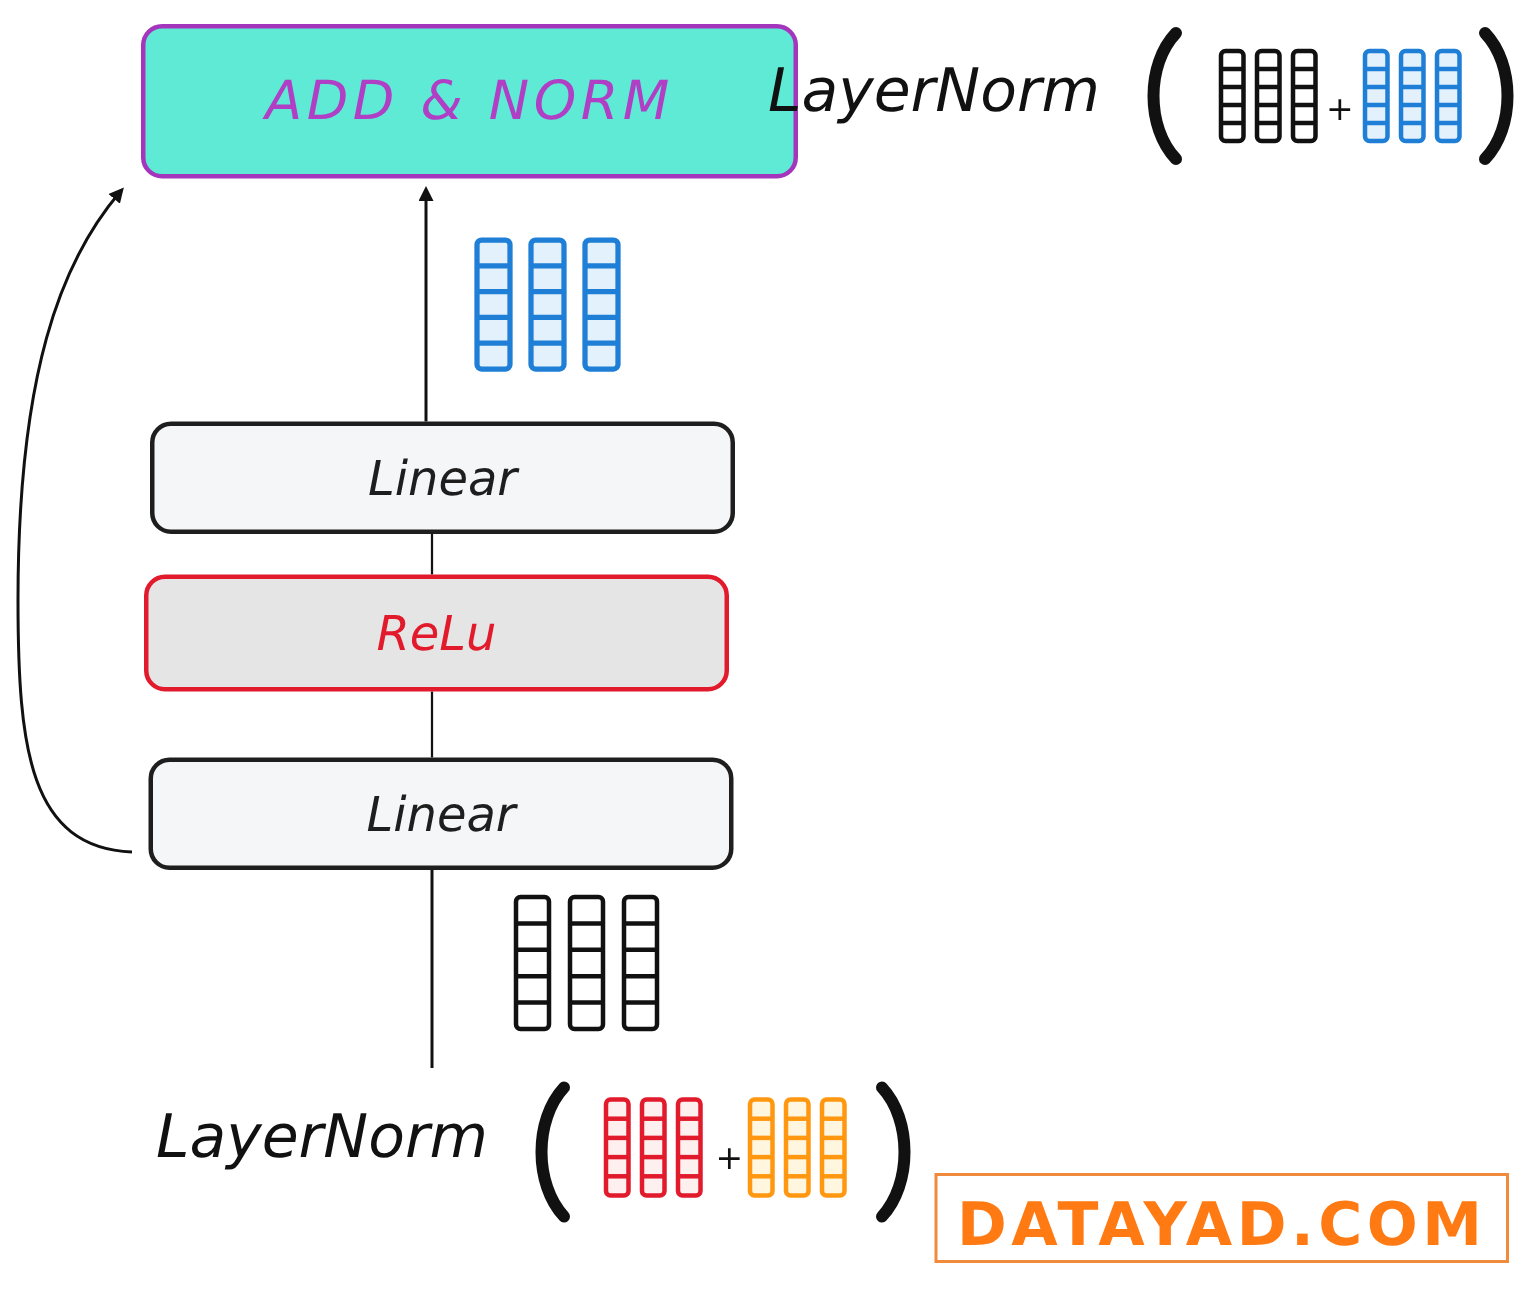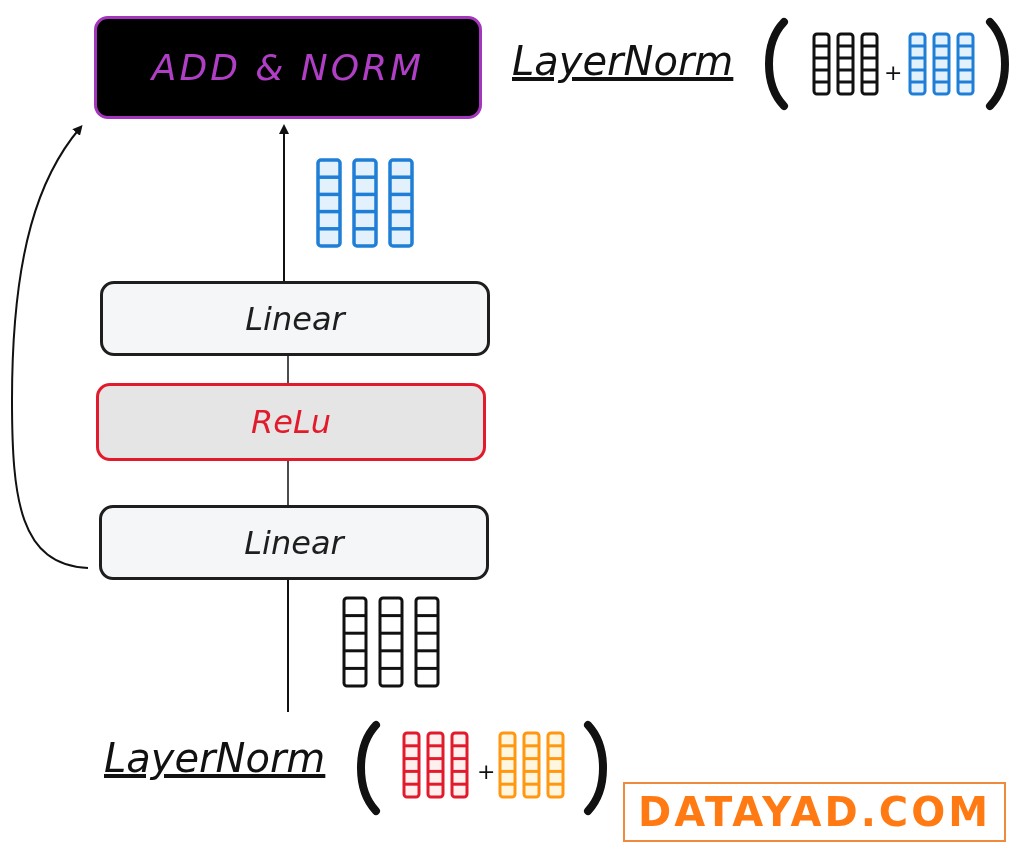--- a/index.html
+++ b/index.html
@@ -1,39 +1,39 @@
 <!DOCTYPE html>
 <html><head>
 <meta charset="utf-8">
 <style>
   html, body { margin:0; padding:0; background:#ffffff; }
   body { width:1024px; height:861px; position:relative; overflow:hidden;
          font-family:"DejaVu Sans", sans-serif; }
   .box { position:absolute; box-sizing:border-box; border-radius:14px;
          display:flex; align-items:center; justify-content:center;
          font-family:"DejaVu Sans", sans-serif; }
-  #addnorm { left:94px; top:16px; width:388px; height:103px;
-             border:3px solid #a436bd; background:#000000; color:#b03fc5;
+  #addnorm { left:94px; top:16px; width:438px; height:103px;
+             border:3px solid #a436bd; background:#5eead4; color:#b03fc5;
              font-size:36px; letter-spacing:3px; font-style:italic; }
   #linear-top { left:100px; top:281px; width:390px; height:75px;
              border:3px solid #1e1e1e; background:#f5f6f8; color:#1e1e1e;
              font-size:32px; font-style:italic; }
   #relu { left:96px; top:383px; width:390px; height:78px;
              border:3px solid #e21b2c; background:#e5e5e5; color:#e21b2c;
              font-size:32px; font-style:italic; }
   #linear-bot { left:99px; top:505px; width:390px; height:75px;
              border:3px solid #1e1e1e; background:#f5f6f8; color:#1e1e1e;
              font-size:32px; font-style:italic; }
   .ln-label { position:absolute; font-size:40px; color:#111;
-              font-family:"DejaVu Sans", sans-serif; font-style:italic;text-decoration:underline; }
+              font-family:"DejaVu Sans", sans-serif; font-style:italic; }
   #ln-top { left:512px; top:38px; }
   #ln-bot { left:104px; top:735px; }
   #brand { position:absolute; left:623px; top:782px; width:383px; height:60px;
            box-sizing:border-box; border:2px solid #f08a3c; display:flex;
-           align-items:center; justify-content:center; color:#ff7a12;
+           align-items:flex-end; justify-content:center; color:#ff7a12;
            font-family:"DejaVu Sans", sans-serif; font-weight:bold;
            font-size:40px; letter-spacing:3px; }
   svg#lines { position:absolute; left:0; top:0; }
 </style>
 </head>
 <body>
 
 <svg id="lines" width="1024" height="861" viewBox="0 0 1024 861">
   <defs>
     <marker id="arrowhead" markerWidth="10" markerHeight="10" refX="6" refY="5" orient="auto" markerUnits="userSpaceOnUse">

